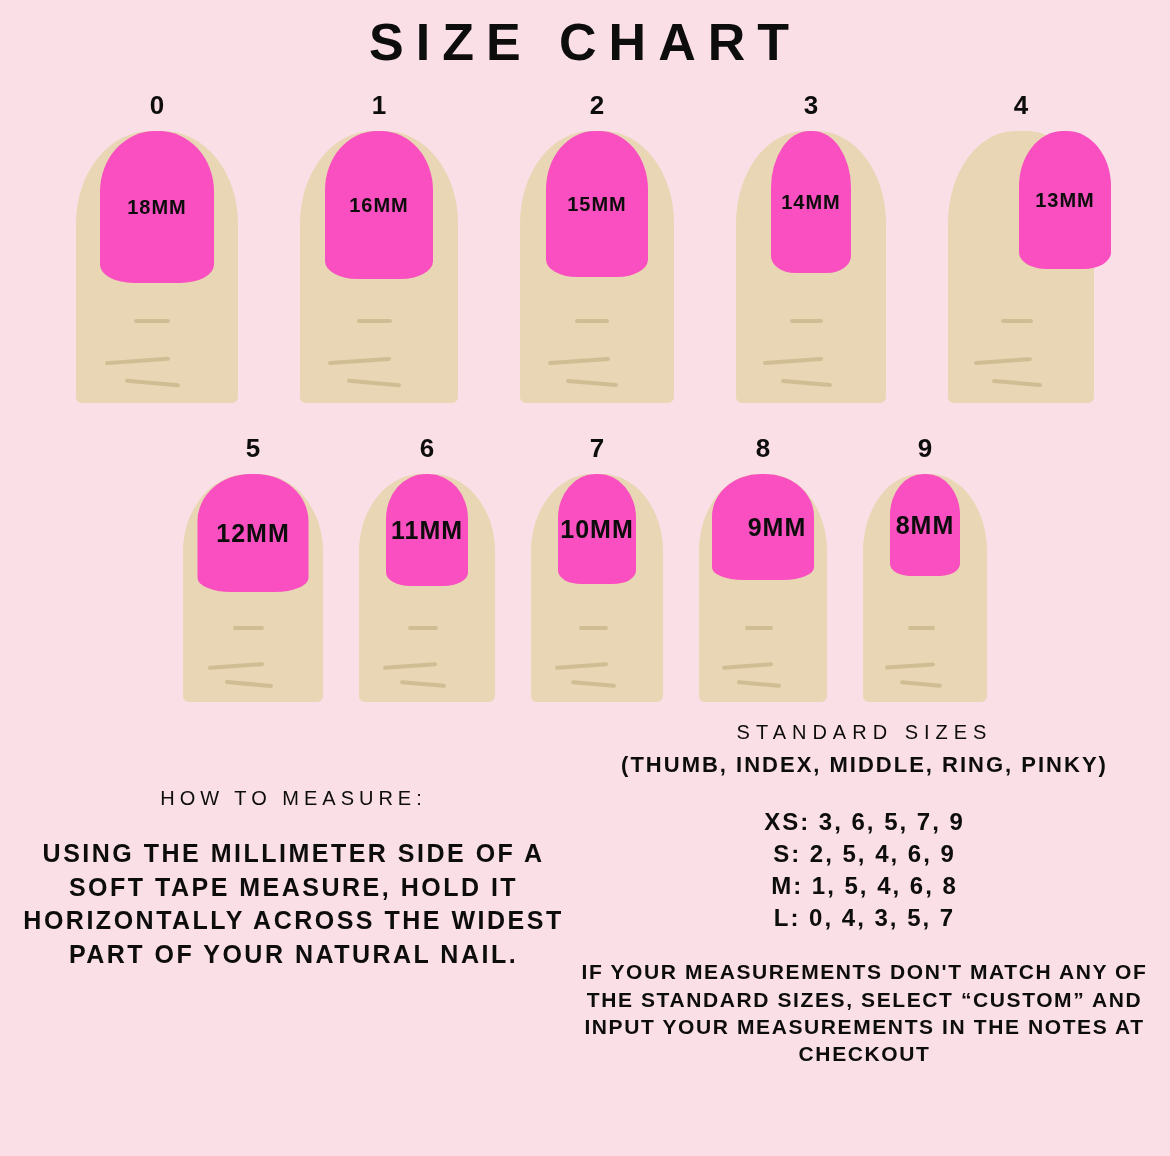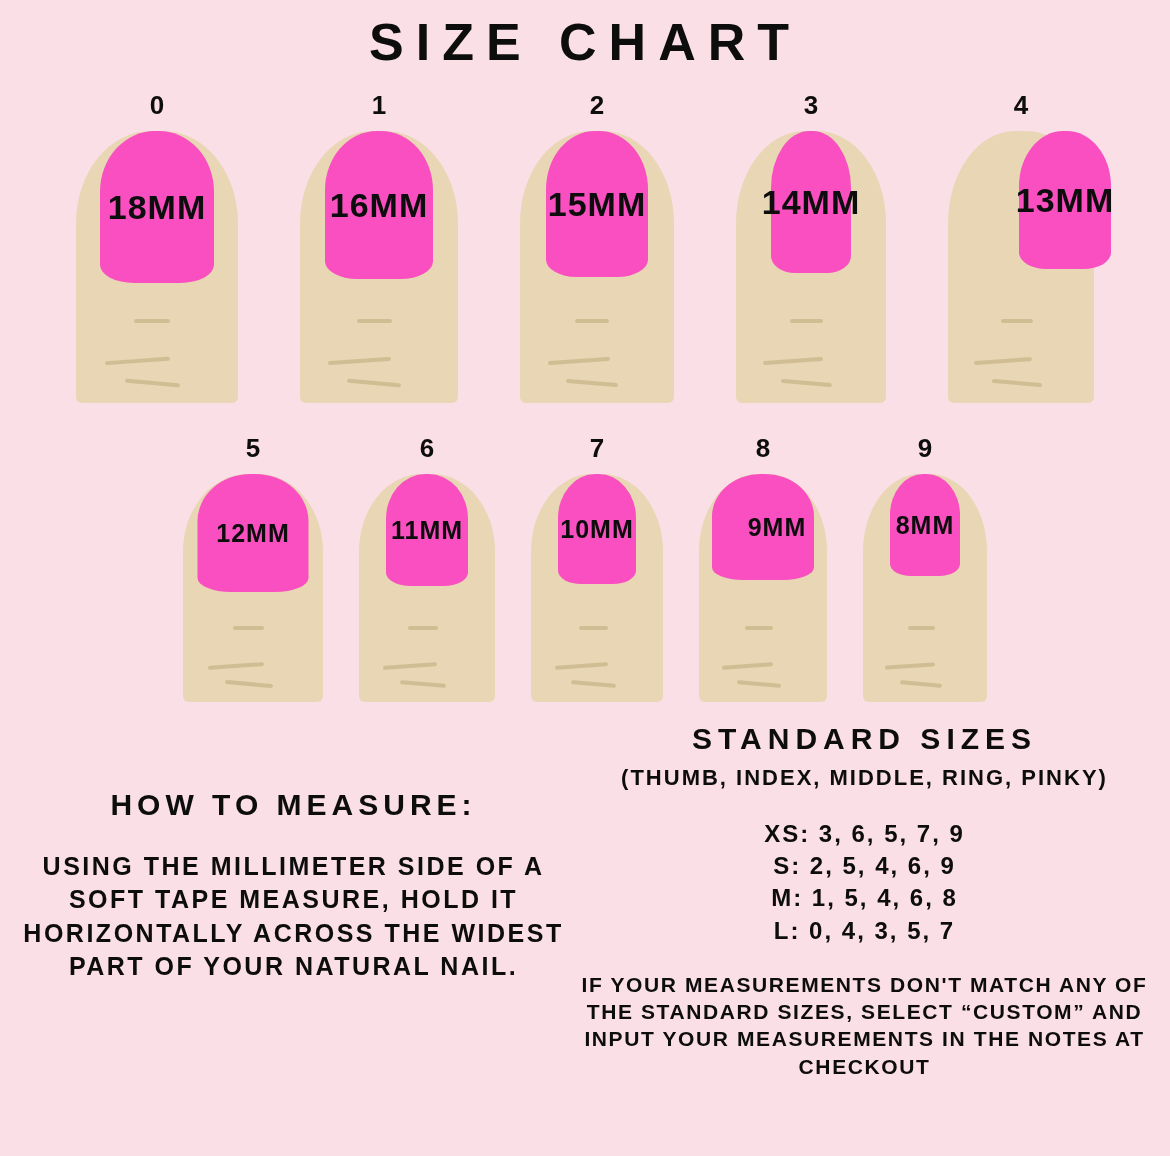--- a/index.html
+++ b/index.html
@@ -75,21 +75,21 @@
     left: 50%;
     transform: translateX(-50%);
     top: 0;
     background: #f94fc0;
     border-radius: 48% 48% 30% 30% / 40% 40% 12% 12%;
     display: flex;
     align-items: center;
     justify-content: center;
   }
   .nail-text {
-    font-size: 34px;
+    font-size: 20px;
     font-weight: 700;
     letter-spacing: 1px;
     white-space: nowrap;
     color: #0d0d0d;
   }
   .row-2 .nail-text { font-size: 25px; }
 
   
   .bottom {
     display: flex;
@@ -100,22 +100,22 @@
   .col-left {
     width: 560px;
     text-align: center;
     padding-top: 66px;
   }
   .col-right {
     width: 584px;
     text-align: center;
   }
   .h2 {
-    font-size: 30px;
-    font-weight: 700;
+    font-size: 20px;
+    font-weight: 400;
     letter-spacing: 5px;
     line-height: 1.25;
   }
   .h2.sizes { letter-spacing: 6px; }
   .sub {
     font-size: 22px;
     font-weight: 700;
     letter-spacing: 2px;
     line-height: 1.3;
     margin-top: 6px;

